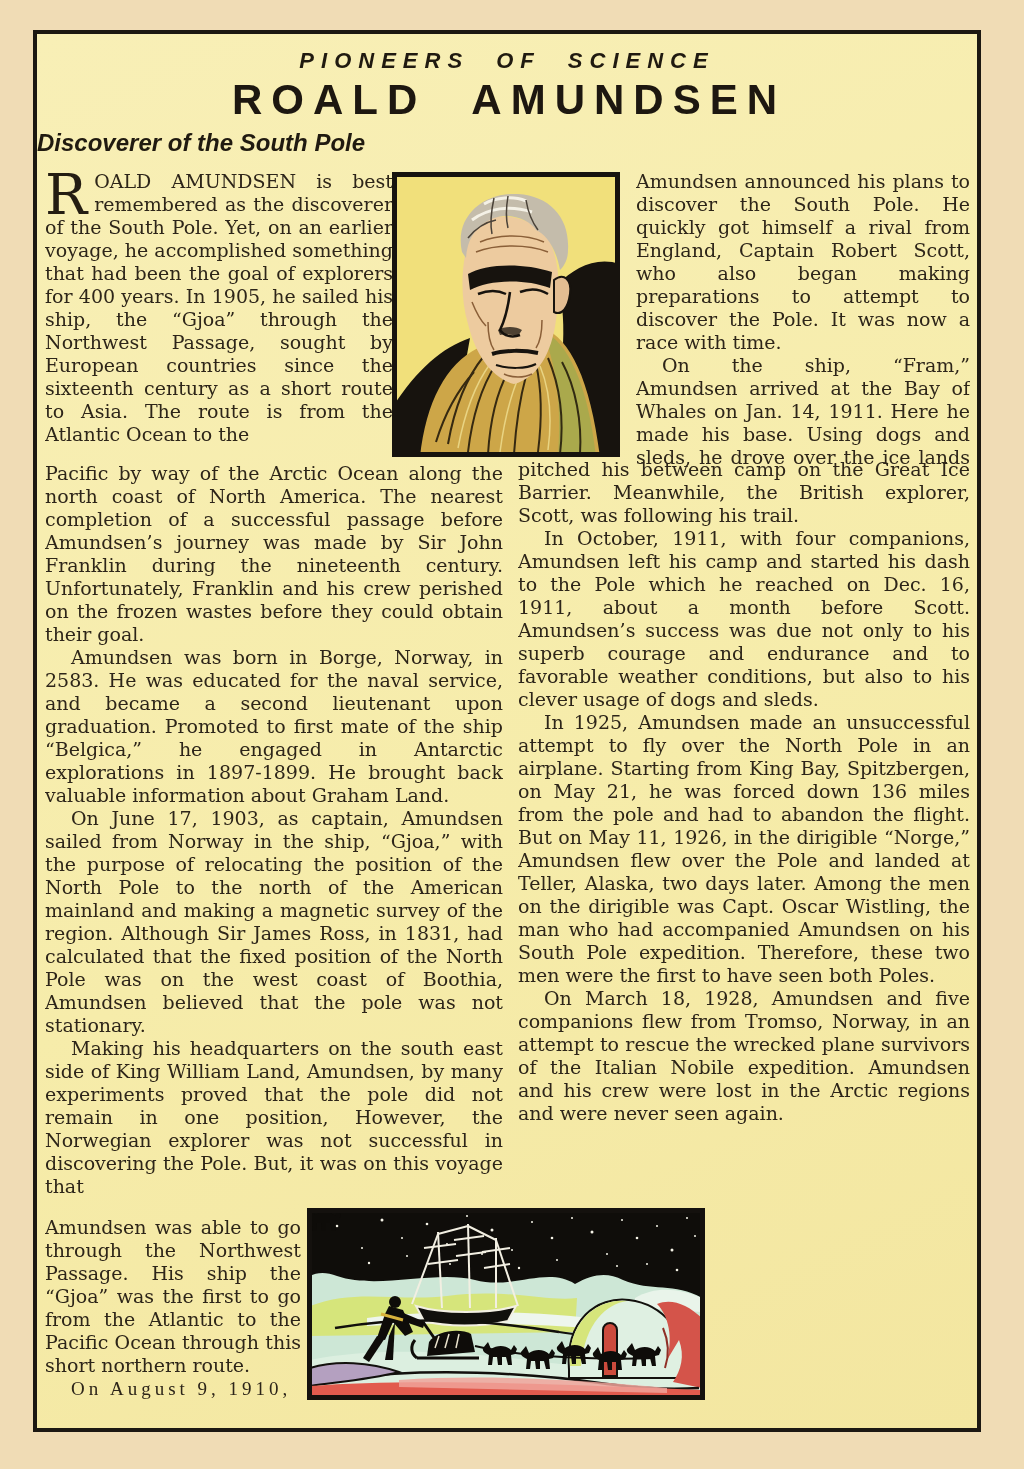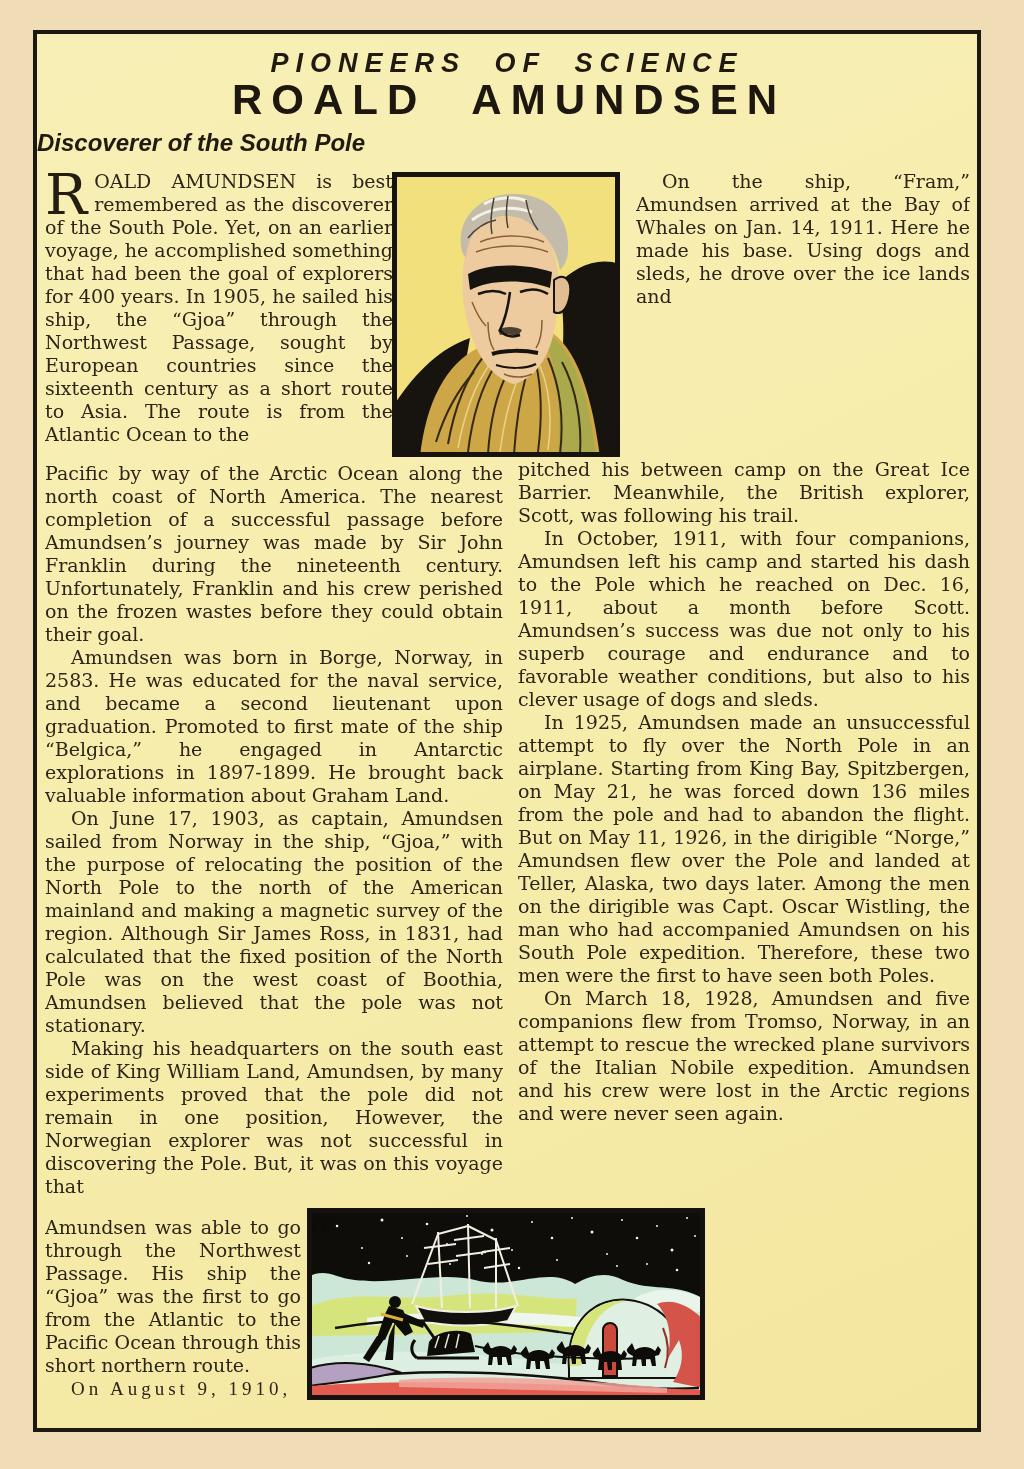--- a/index.html
+++ b/index.html
@@ -14,21 +14,21 @@
     position:absolute;left:33px;top:30px;
     width:948px;height:1402px;
     box-sizing:border-box;
     border:4px solid #1c1812;
     background:linear-gradient(155deg,#f8efb6 0%,#f6ecaa 55%,#f3e6a0 100%);
   }
   .abs{position:absolute;}
   .kicker{
     font-family:"Liberation Sans",sans-serif;
     font-style:italic;font-weight:bold;
-    font-size:27px;letter-spacing:7px;word-spacing:14px;
+    font-size:22px;letter-spacing:7px;word-spacing:14px;
     color:#201a10;text-align:center;white-space:nowrap;
   }
   .title{
     font-family:"Liberation Sans",sans-serif;
     font-weight:bold;font-size:42px;letter-spacing:9px;word-spacing:26px;
     color:#1d1710;text-align:center;white-space:nowrap;
   }
   .subtitle{
     font-family:"Liberation Sans",sans-serif;
     font-style:italic;font-weight:bold;font-size:24px;
@@ -118,20 +118,21 @@
       <path d="M96,150 C96,162 98,172 102,178"></path>
       <path d="M150,148 C150,160 148,170 144,176"></path>
       <path d="M112,202 C120,206 132,206 140,202"></path>
       <path d="M80,130 C84,140 88,148 94,154"></path>
     </g>
 
     <rect x="2.5" y="2.5" width="223" height="280" fill="none" stroke="#17130e" stroke-width="5"></rect>
   </svg>
 
   <div class="abs col" style="left:599px;top:136px;width:334px;height:296px;">
+    <p>Amundsen announced his plans to discover the South Pole. He quickly got himself a rival from England, Captain Robert Scott, who also began making preparations to attempt to discover the Pole. It was now a race with time.</p>
     <p class="ind">On the ship, “Fram,” Amundsen arrived at the Bay of Whales on Jan. 14, 1911. Here he made his base. Using dogs and sleds, he drove over the ice lands and</p>
   </div>
 
   <div class="abs col" style="left:8px;top:428px;width:458px;height:752px;">
     <p>Pacific by way of the Arctic Ocean along the north coast of North America. The nearest completion of a successful passage before Amundsen’s journey was made by Sir John Franklin during the nineteenth century. Unfortunately, Franklin and his crew perished on the frozen wastes before they could obtain their goal.</p>
     <p class="ind">Amundsen was born in Borge, Norway, in 2583. He was educated for the naval service, and became a second lieutenant upon graduation. Promoted to first mate of the ship “Belgica,” he engaged in Antarctic explorations in 1897-1899. He brought back valuable information about Graham Land.</p>
     <p class="ind">On June 17, 1903, as captain, Amundsen sailed from Norway in the ship, “Gjoa,” with the purpose of relocating the position of the North Pole to the north of the American mainland and making a magnetic survey of the region. Although Sir James Ross, in 1831, had calculated that the fixed position of the North Pole was on the west coast of Boothia, Amundsen believed that the pole was not stationary.</p>
     <p class="ind">Making his headquarters on the south east side of King William Land, Amundsen, by many experiments proved that the pole did not remain in one position, However, the Norwegian explorer was not successful in discovering the Pole. But, it was on this voyage that</p>
   </div>
 

